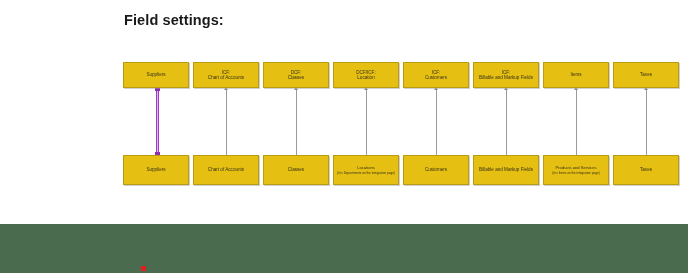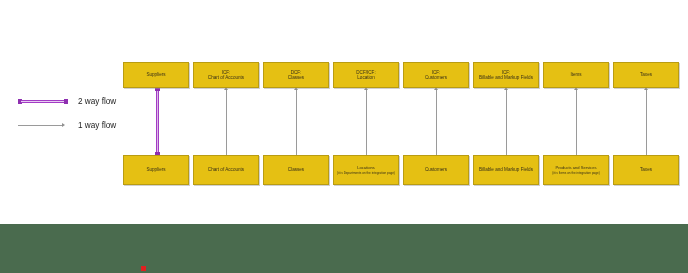--- a/index.html
+++ b/index.html
@@ -176,37 +176,22 @@
     width: 5px;
     height: 5px;
     background: #e02020;
   }
 </style>
 </head>
 <body>
 
 <div id="canvas">
 
-
-  <div id="legend">
-
-    <div class="legend-row" style="left:0; top:0; width:130px;">
-      <div class="legend-cap-purple" style="left:18px; top:4px;"></div>
-      <div class="legend-line-purple" style="left:21px; top:5px; width:44px;"></div>
-      <div class="legend-cap-purple" style="left:64px; top:4px;"></div>
-      <div class="legend-label" style="left:78px; top:-1px;">2 way flow</div>
-    </div>
-
-    <div class="legend-row" style="left:0; top:24px; width:130px;">
-      <div class="legend-line-gray" style="left:18px; top:6px; width:45px;"></div>
-      <div class="legend-arrow-right-gray" style="left:62px; top:4px;"></div>
-      <div class="legend-label" style="left:78px; top:-1px;">1 way flow</div>
-    </div>
-
-  </div>
+  <div id="page-title">Field settings:</div>
+
 
   <div id="diagram">
 
     <div class="connector">
       <div class="conn-line-purple" style="left:156px; top:88px; height:67px;"></div>
       <div class="arrow-cap-purple" style="left:155px; top:87px;"></div>
       <div class="arrow-cap-purple" style="left:155px; top:152px;"></div>
     </div>
 
     <div class="connector">

